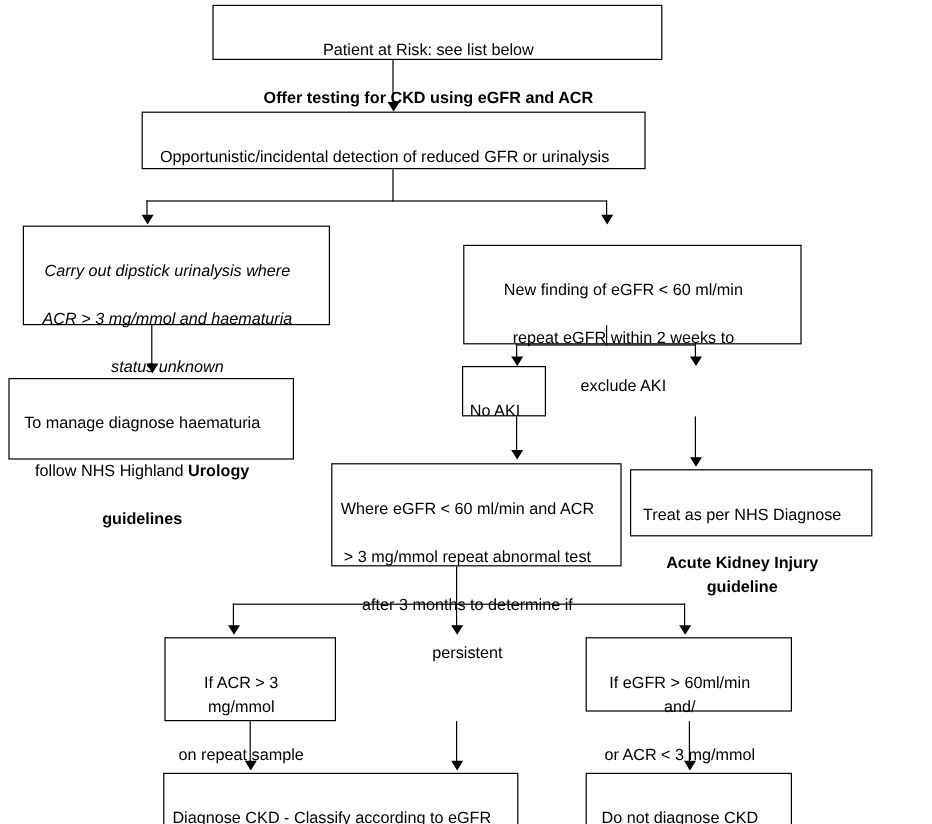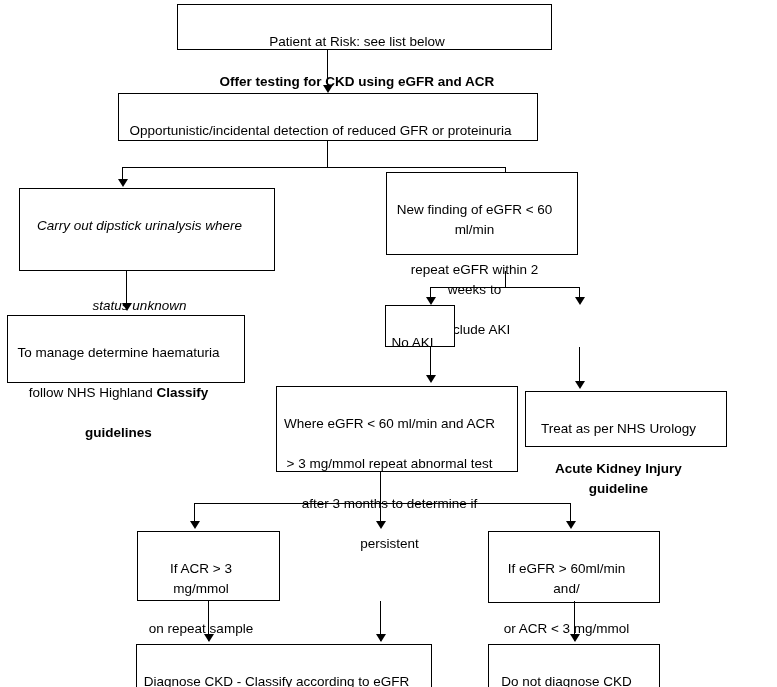--- a/index.html
+++ b/index.html
@@ -71,61 +71,61 @@
       <span>Patient at Risk: see list below</span><br>
       <span class="b">Offer testing for CKD using eGFR and ACR</span>
     </span>
   </div>
 
   <div class="vline" style="left:327px; top:50px; height:39px;"></div>
   <div class="arrowhead" style="left:323px; top:85px;"></div>
 
   <div class="node" style="left:118px; top:93px; width:420px; height:48px;">
     <span class="txt">
-      <span>Opportunistic/incidental detection of reduced GFR or proteinuria</span>
+      <span>Opportunistic/incidental detection of reduced GFR or urinalysis</span>
     </span>
   </div>
 
   <div class="vline" style="left:327px; top:141px; height:27px;"></div>
   <div class="hline" style="left:122px; top:167px; width:384px;"></div>
   <div class="vline" style="left:122px; top:167px; height:16px;"></div>
   <div class="arrowhead" style="left:118px; top:179px;"></div>
   <div class="vline" style="left:505px; top:167px; height:16px;"></div>
   <div class="arrowhead" style="left:501px; top:179px;"></div>
 
   <div class="node" style="left:19px; top:188px; width:256px; height:83px;font-style:italic;">
     <span class="txt">
       <span>Carry out dipstick urinalysis where</span><br>
-      <br>
+      <span>ACR &gt; 3 mg/mmol and haematuria</span><br>
       <span>status unknown</span>
     </span>
   </div>
 
-  <div class="node" style="left:386px; top:172px; width:192px; height:83px;">
+  <div class="node" style="left:386px; top:204px; width:282px; height:83px;">
     <span class="txt">
       <span>New finding of eGFR &lt; 60 ml/min</span><br>
       <span>repeat eGFR within 2 weeks to</span><br>
       <span>exclude AKI</span>
     </span>
   </div>
 
   <div class="vline" style="left:126px; top:271px; height:36px;"></div>
   <div class="arrowhead" style="left:122px; top:303px;"></div>
 
   <div class="vline" style="left:505px; top:271px; height:17px;"></div>
   <div class="hline" style="left:430px; top:287px; width:150px;"></div>
   <div class="vline" style="left:430px; top:287px; height:14px;"></div>
   <div class="arrowhead" style="left:426px; top:297px;"></div>
   <div class="vline" style="left:579px; top:287px; height:14px;"></div>
   <div class="arrowhead" style="left:575px; top:297px;"></div>
 
   <div class="node" style="left:7px; top:315px; width:238px; height:68px;">
     <span class="txt">
-      <span>To manage determine haematuria</span><br>
-      <span>follow NHS Highland </span><span class="b">Classify</span><br>
+      <span>To manage diagnose haematuria</span><br>
+      <span>follow NHS Highland </span><span class="b">Urology</span><br>
       <span class="b">guidelines</span>
     </span>
   </div>
 
   <div class="node" style="left:385px; top:305px; width:70px; height:42px;">
     <span class="txt">
       <span>No AKI</span>
     </span>
   </div>
 
@@ -140,21 +140,21 @@
     <span class="txt">
       <span>Where eGFR &lt; 60 ml/min and ACR</span><br>
       <span>&gt; 3 mg/mmol repeat abnormal test</span><br>
       <span>after 3 months to determine if</span><br>
       <span>persistent</span>
     </span>
   </div>
 
   <div class="node" style="left:525px; top:391px; width:202px; height:56px;">
     <span class="txt">
-      <span>Treat as per NHS Urology</span><br>
+      <span>Treat as per NHS Diagnose</span><br>
       <span class="b">Acute Kidney Injury guideline</span>
     </span>
   </div>
 
   <div class="vline" style="left:380px; top:472px; height:32px;"></div>
   <div class="hline" style="left:194px; top:503px; width:377px;"></div>
   <div class="vline" style="left:194px; top:503px; height:22px;"></div>
   <div class="arrowhead" style="left:190px; top:521px;"></div>
   <div class="vline" style="left:380px; top:503px; height:22px;"></div>
   <div class="arrowhead" style="left:376px; top:521px;"></div>
@@ -162,21 +162,21 @@
   <div class="arrowhead" style="left:566px; top:521px;"></div>
 
   <div class="node" style="left:137px; top:531px; width:143px; height:70px;">
     <span class="txt">
       <span>If ACR &gt; 3 mg/mmol</span><br>
       <span>on repeat sample</span>
     </span>
   </div>
 
 
-  <div class="node" style="left:488px; top:531px; width:172px; height:72px;">
+  <div class="node" style="left:488px; top:531px; width:172px; height:62px;">
     <span class="txt">
       <span>If eGFR &gt; 60ml/min and/</span><br>
       <span>or ACR &lt; 3 mg/mmol</span>
     </span>
   </div>
 
   <div class="vline" style="left:208px; top:601px; height:40px;"></div>
   <div class="arrowhead" style="left:204px; top:634px;"></div>
 
   <div class="vline" style="left:380px; top:601px; height:40px;"></div>

